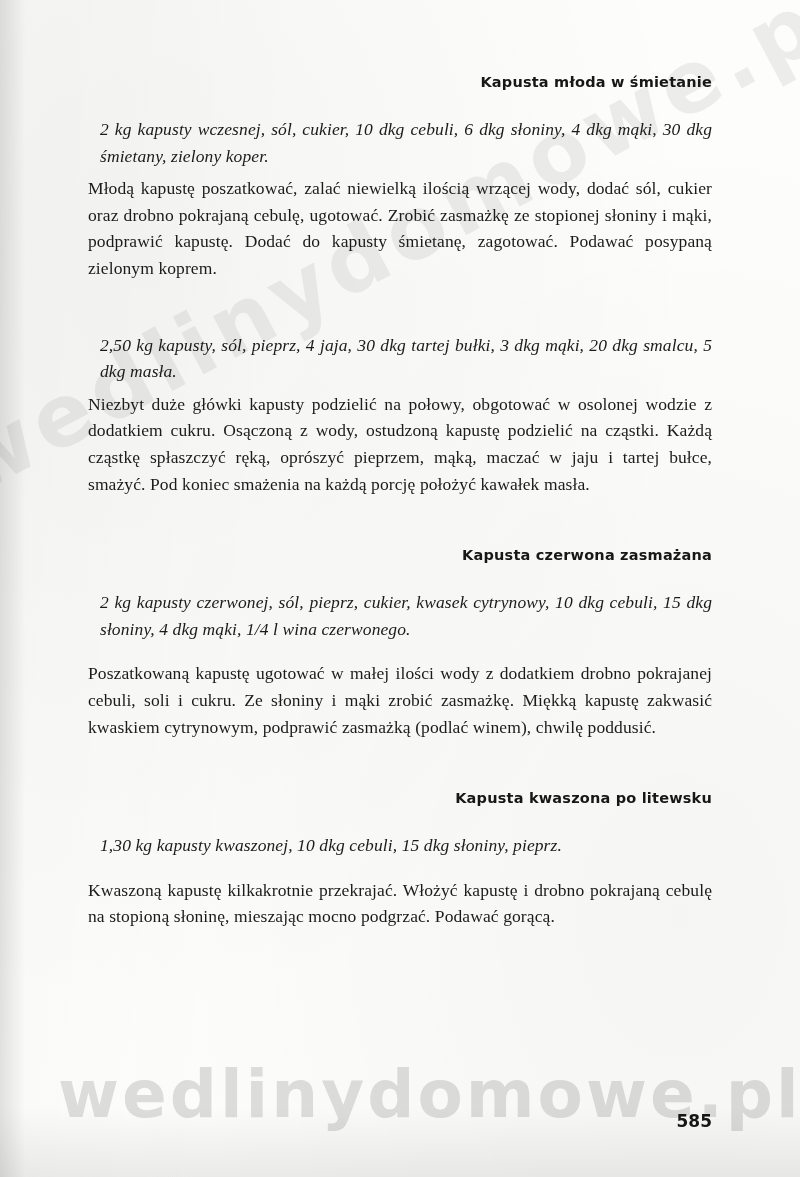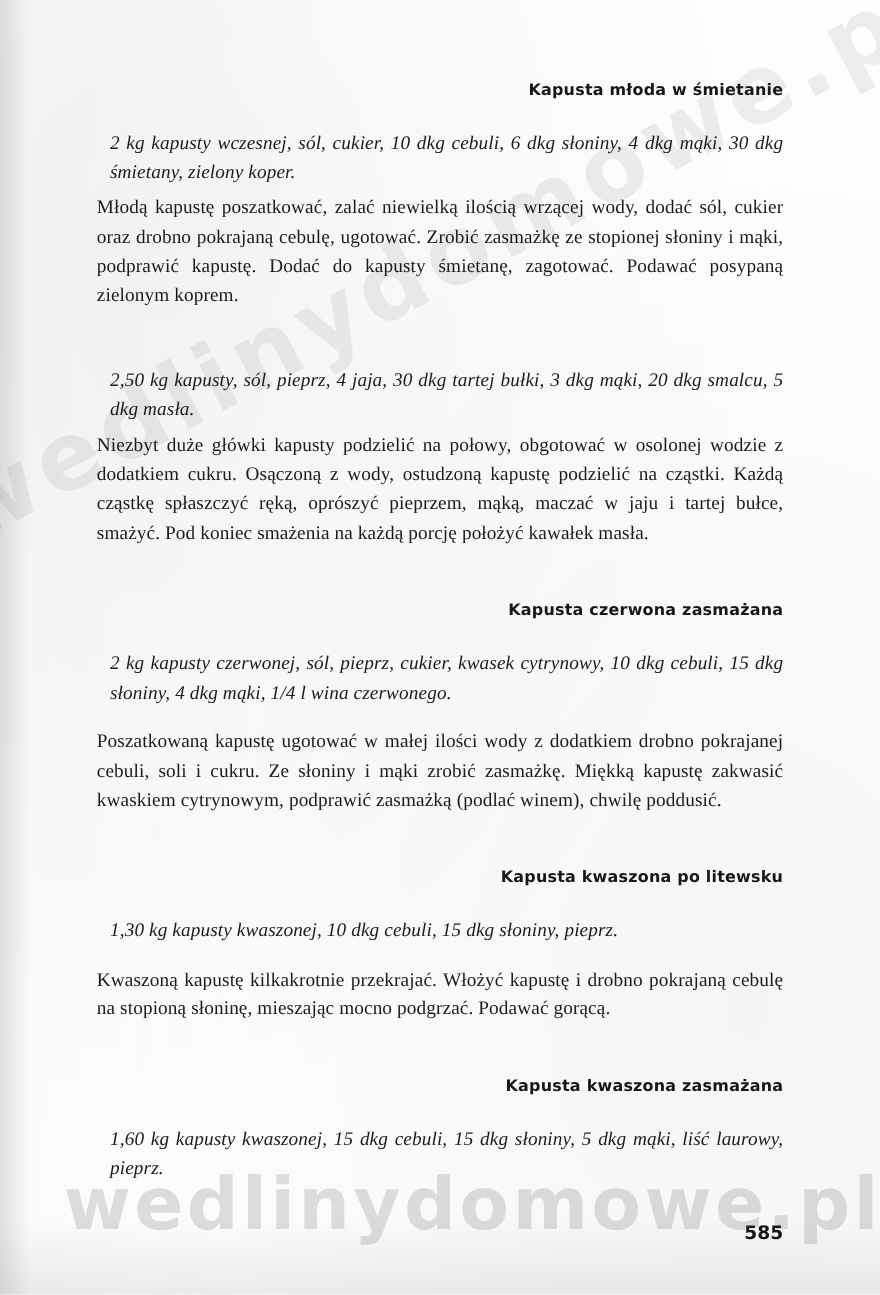--- a/index.html
+++ b/index.html
@@ -163,24 +163,20 @@
 
     <div class="recipe">
       <h2 class="recipe-title">Kapusta kwaszona po litewsku</h2>
       <p class="ingredients">1,30 kg kapusty kwaszonej, 10 dkg cebuli, 15 dkg słoniny, pieprz.</p>
       <div class="gap-2" style="height:12px"></div>
       <p class="body-text">Kwaszoną kapustę kilkakrotnie przekrajać. Włożyć kapustę i drobno pokrajaną cebulę na stopioną słoninę, mieszając mocno podgrzać. Podawać gorącą.</p>
     </div>
 
     <div class="gap-1"></div>
 
-    <div class="recipe">
-      <h2 class="recipe-title">Kapusta kwaszona zasmażana</h2>
-      <p class="ingredients">1,60 kg kapusty kwaszonej, 15 dkg cebuli, 15 dkg słoniny, 5 dkg mąki, liść laurowy, pieprz.</p>
-    </div>
 
   </div>
 
   <div class="page-number">585</div>
 
   <div class="edge-shadow-left"></div>
   <div class="edge-shadow-bottom"></div>
 </div>
 
 </body></html>

